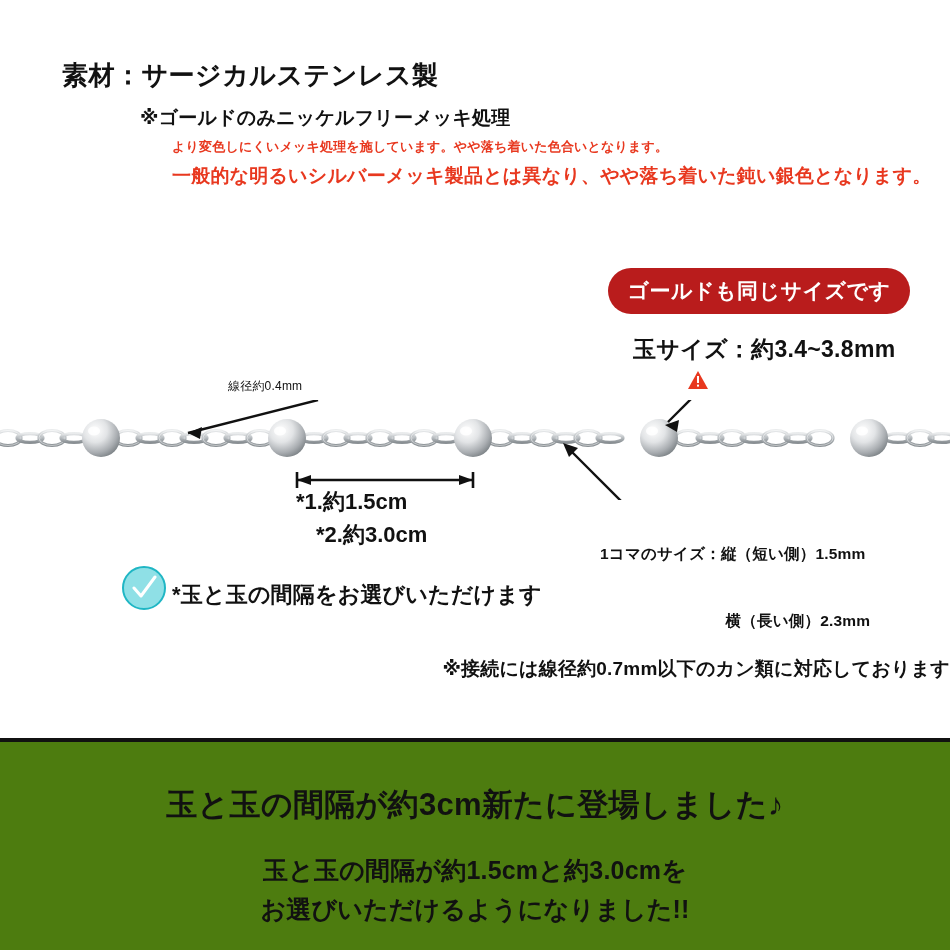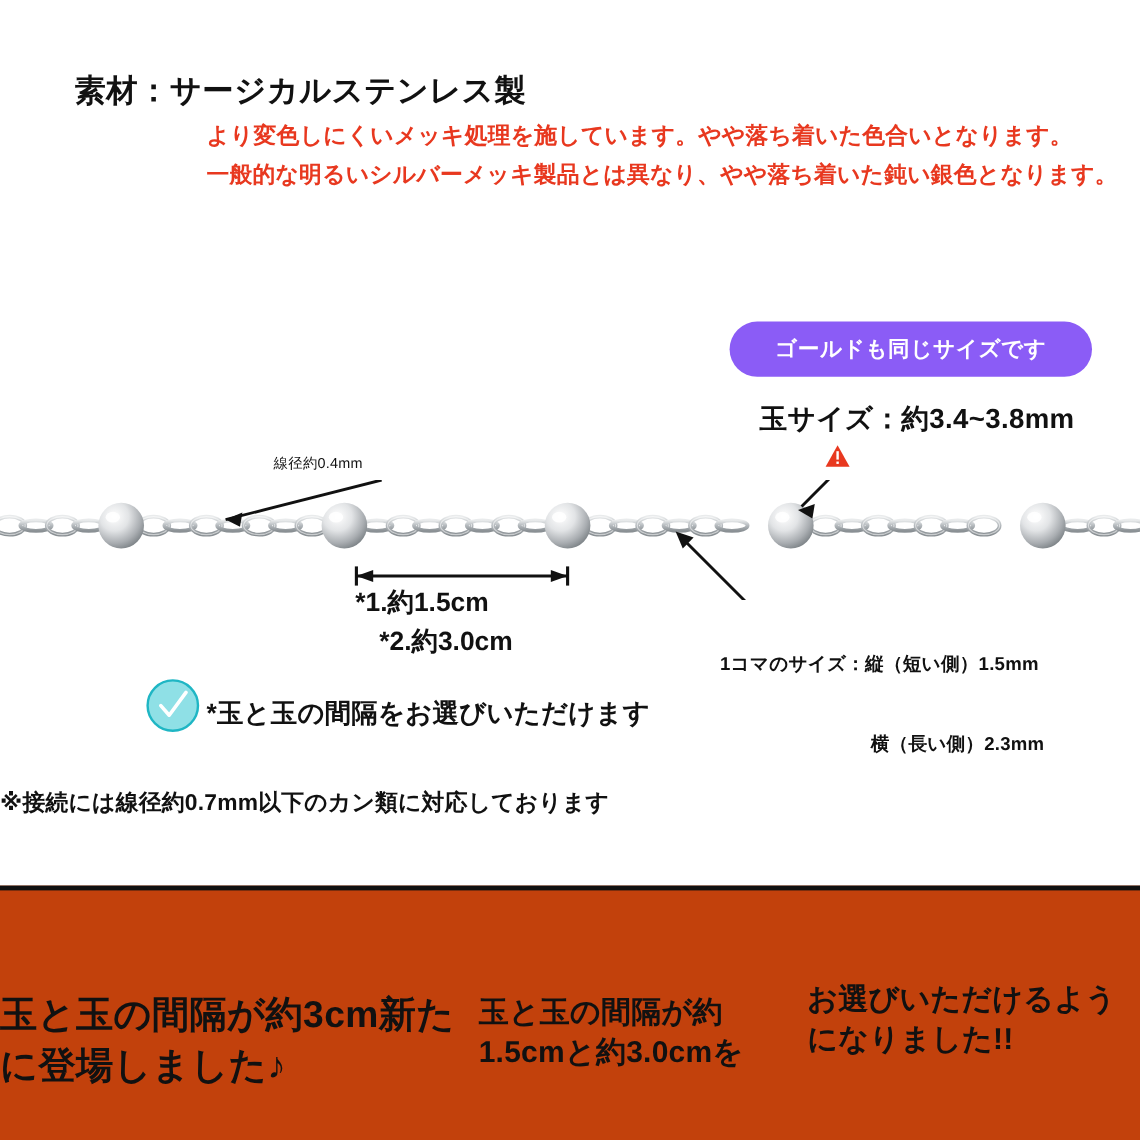--- a/index.html
+++ b/index.html
@@ -36,21 +36,21 @@
   }
   .spec-line-1 {
     font-size: 19px;
     font-weight: bold;
     color: #111111;
     margin-left: 140px;
     margin-top: 12px;
     letter-spacing: 0.2px;
   }
   .spec-red-1 {
-    font-size: 19px;
+    font-size: 13px;
     color: #e8381f;
     font-weight: bold;
     margin-left: 172px;
     margin-top: 7px;
     letter-spacing: 0.2px;
   }
   .spec-line-2 {
     font-size: 19px;
     font-weight: bold;
     color: #111111;
@@ -67,24 +67,24 @@
     letter-spacing: 0.2px;
   }
 
   
   .gold-badge {
     position: absolute;
     left: 608px;
     top: 268px;
     width: 302px;
     height: 46px;
-    background: #8b5cf6;
+    background: #b91c1c;
     border-radius: 23px;
     color: #ffffff;
-    font-size: 18px;
+    font-size: 21px;
     font-weight: bold;
     display: flex;
     align-items: center;
     justify-content: center;
     letter-spacing: 0.5px;
   }
 
   
   .ball-size {
     position: absolute;
@@ -200,39 +200,39 @@
     color: #111111;
     letter-spacing: 0.2px;
   }
 
   
   .note {
     position: absolute;
     left: 0;
     top: 656px;
     width: 950px;
-    text-align: left;
+    text-align: right;
     font-size: 19px;
     font-weight: bold;
     color: #111111;
     letter-spacing: 0.2px;
   }
 
   
   .banner {
     position: absolute;
     left: 0;
     top: 738px;
     width: 950px;
     height: 212px;
-    background: #c2410c;
+    background: #4d7c0f;
     border-top: 4px solid #111111;
     box-sizing: border-box;
     display: flex;
-    flex-direction: row;
+    flex-direction: column;
     align-items: center;
   }
   .banner-title {
     margin-top: 42px;
     font-size: 31px;
     font-weight: bold;
     color: #111111;
     letter-spacing: 0.3px;
   }
   .banner-sub-1 {
@@ -250,20 +250,21 @@
     letter-spacing: 0.2px;
   }
 </style>
 </head>
 <body>
 
 <div class="page">
 
   <div class="spec">
     <div class="spec-title">素材：サージカルステンレス製</div>
+    <div class="spec-line-1">※ゴールドのみニッケルフリーメッキ処理</div>
     <div class="spec-red-1">より変色しにくいメッキ処理を施しています。やや落ち着いた色合いとなります。</div>
     <div class="spec-red-2">一般的な明るいシルバーメッキ製品とは異なり、やや落ち着いた鈍い銀色となります。</div>
   </div>
 
   <div class="gold-badge">ゴールドも同じサイズです</div>
 
   <div class="ball-size">玉サイズ：約3.4~3.8mm</div>
 
   <div class="warn-row">
     <svg class="warn-tri" viewBox="0 0 22 20">

